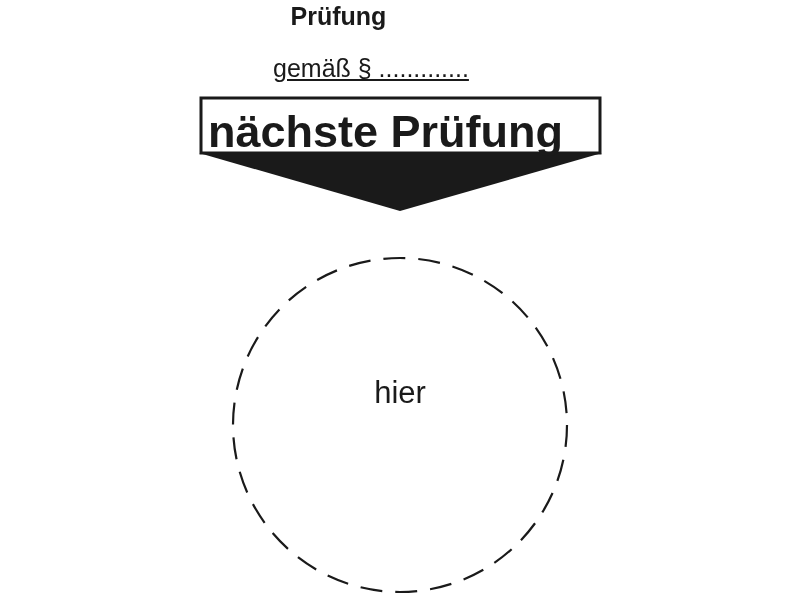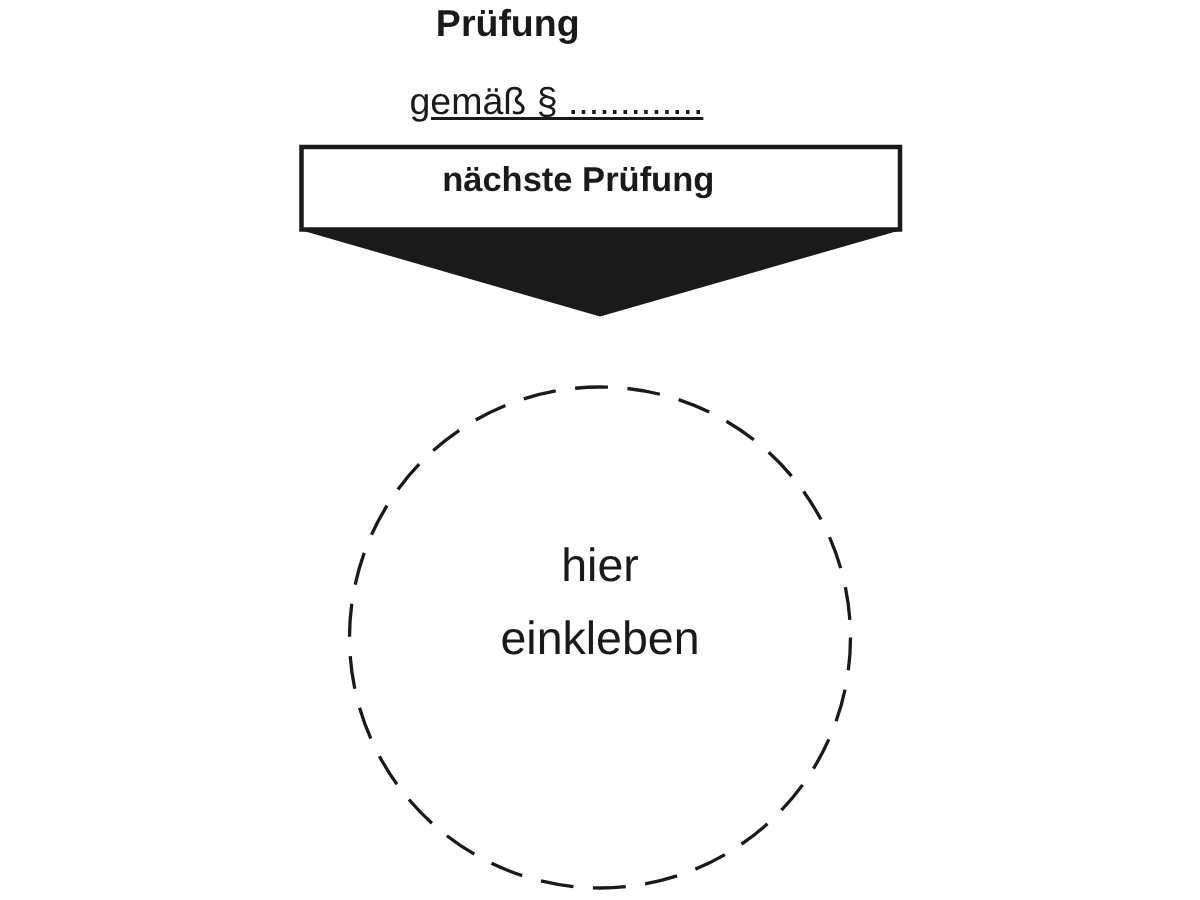--- a/index.html
+++ b/index.html
@@ -3,39 +3,38 @@
 <meta charset="utf-8">
 <style>
   html, body { margin:0; padding:0; background:#ffffff; }
   body { width:800px; height:600px; position:relative; overflow:hidden;
          font-family:"Liberation Sans", sans-serif; color:#1a1a1a; }
   .title { position:absolute; left:0; width:677px; top:2px; text-align:center;
            font-weight:bold; font-size:25px; }
   .gemass { position:absolute; left:273px; top:54px; font-size:25px; white-space:nowrap;text-decoration:underline; }
   .banner { position:absolute; left:0; top:0; width:800px; height:220px; }
   .banner-label { position:absolute; left:200px; width:371px; top:106px; text-align:center;
-                  font-weight:bold; font-size:23px; }
+                  font-weight:bold; font-size:45px; }
   .circle { position:absolute; left:0; top:0; width:800px; height:600px; }
   .circle-text { position:absolute; left:230px; width:340px; top:352px; text-align:center;
                  font-size:31px; line-height:49px; }
-  .circle-text span { display:block; }
+  .circle-text span { display:block;margin-top:16px; }
 </style>
 </head>
 <body>
 
 <div>
   <div class="title">Prüfung</div>
   <div class="gemass">gemäß § .............</div>
 
   <svg class="banner" viewBox="0 0 800 220">
     <rect x="201" y="98" width="399" height="55" fill="#ffffff" stroke="#1a1a1a" stroke-width="3"></rect>
     <polygon points="199,153 602,153 400,211" fill="#1a1a1a"></polygon>
   </svg>
   <div class="banner-label">nächste Prüfung</div>
 
   <svg class="circle" viewBox="0 0 800 600">
     <ellipse cx="400" cy="425" rx="167" ry="167" fill="none" stroke="#1a1a1a" stroke-width="2.2" stroke-dasharray="22 13"></ellipse>
   </svg>
   <div class="circle-text">
     <span>hier</span>
-    <span>einkleben</span>
   </div>
 </div>
 
 </body></html>

